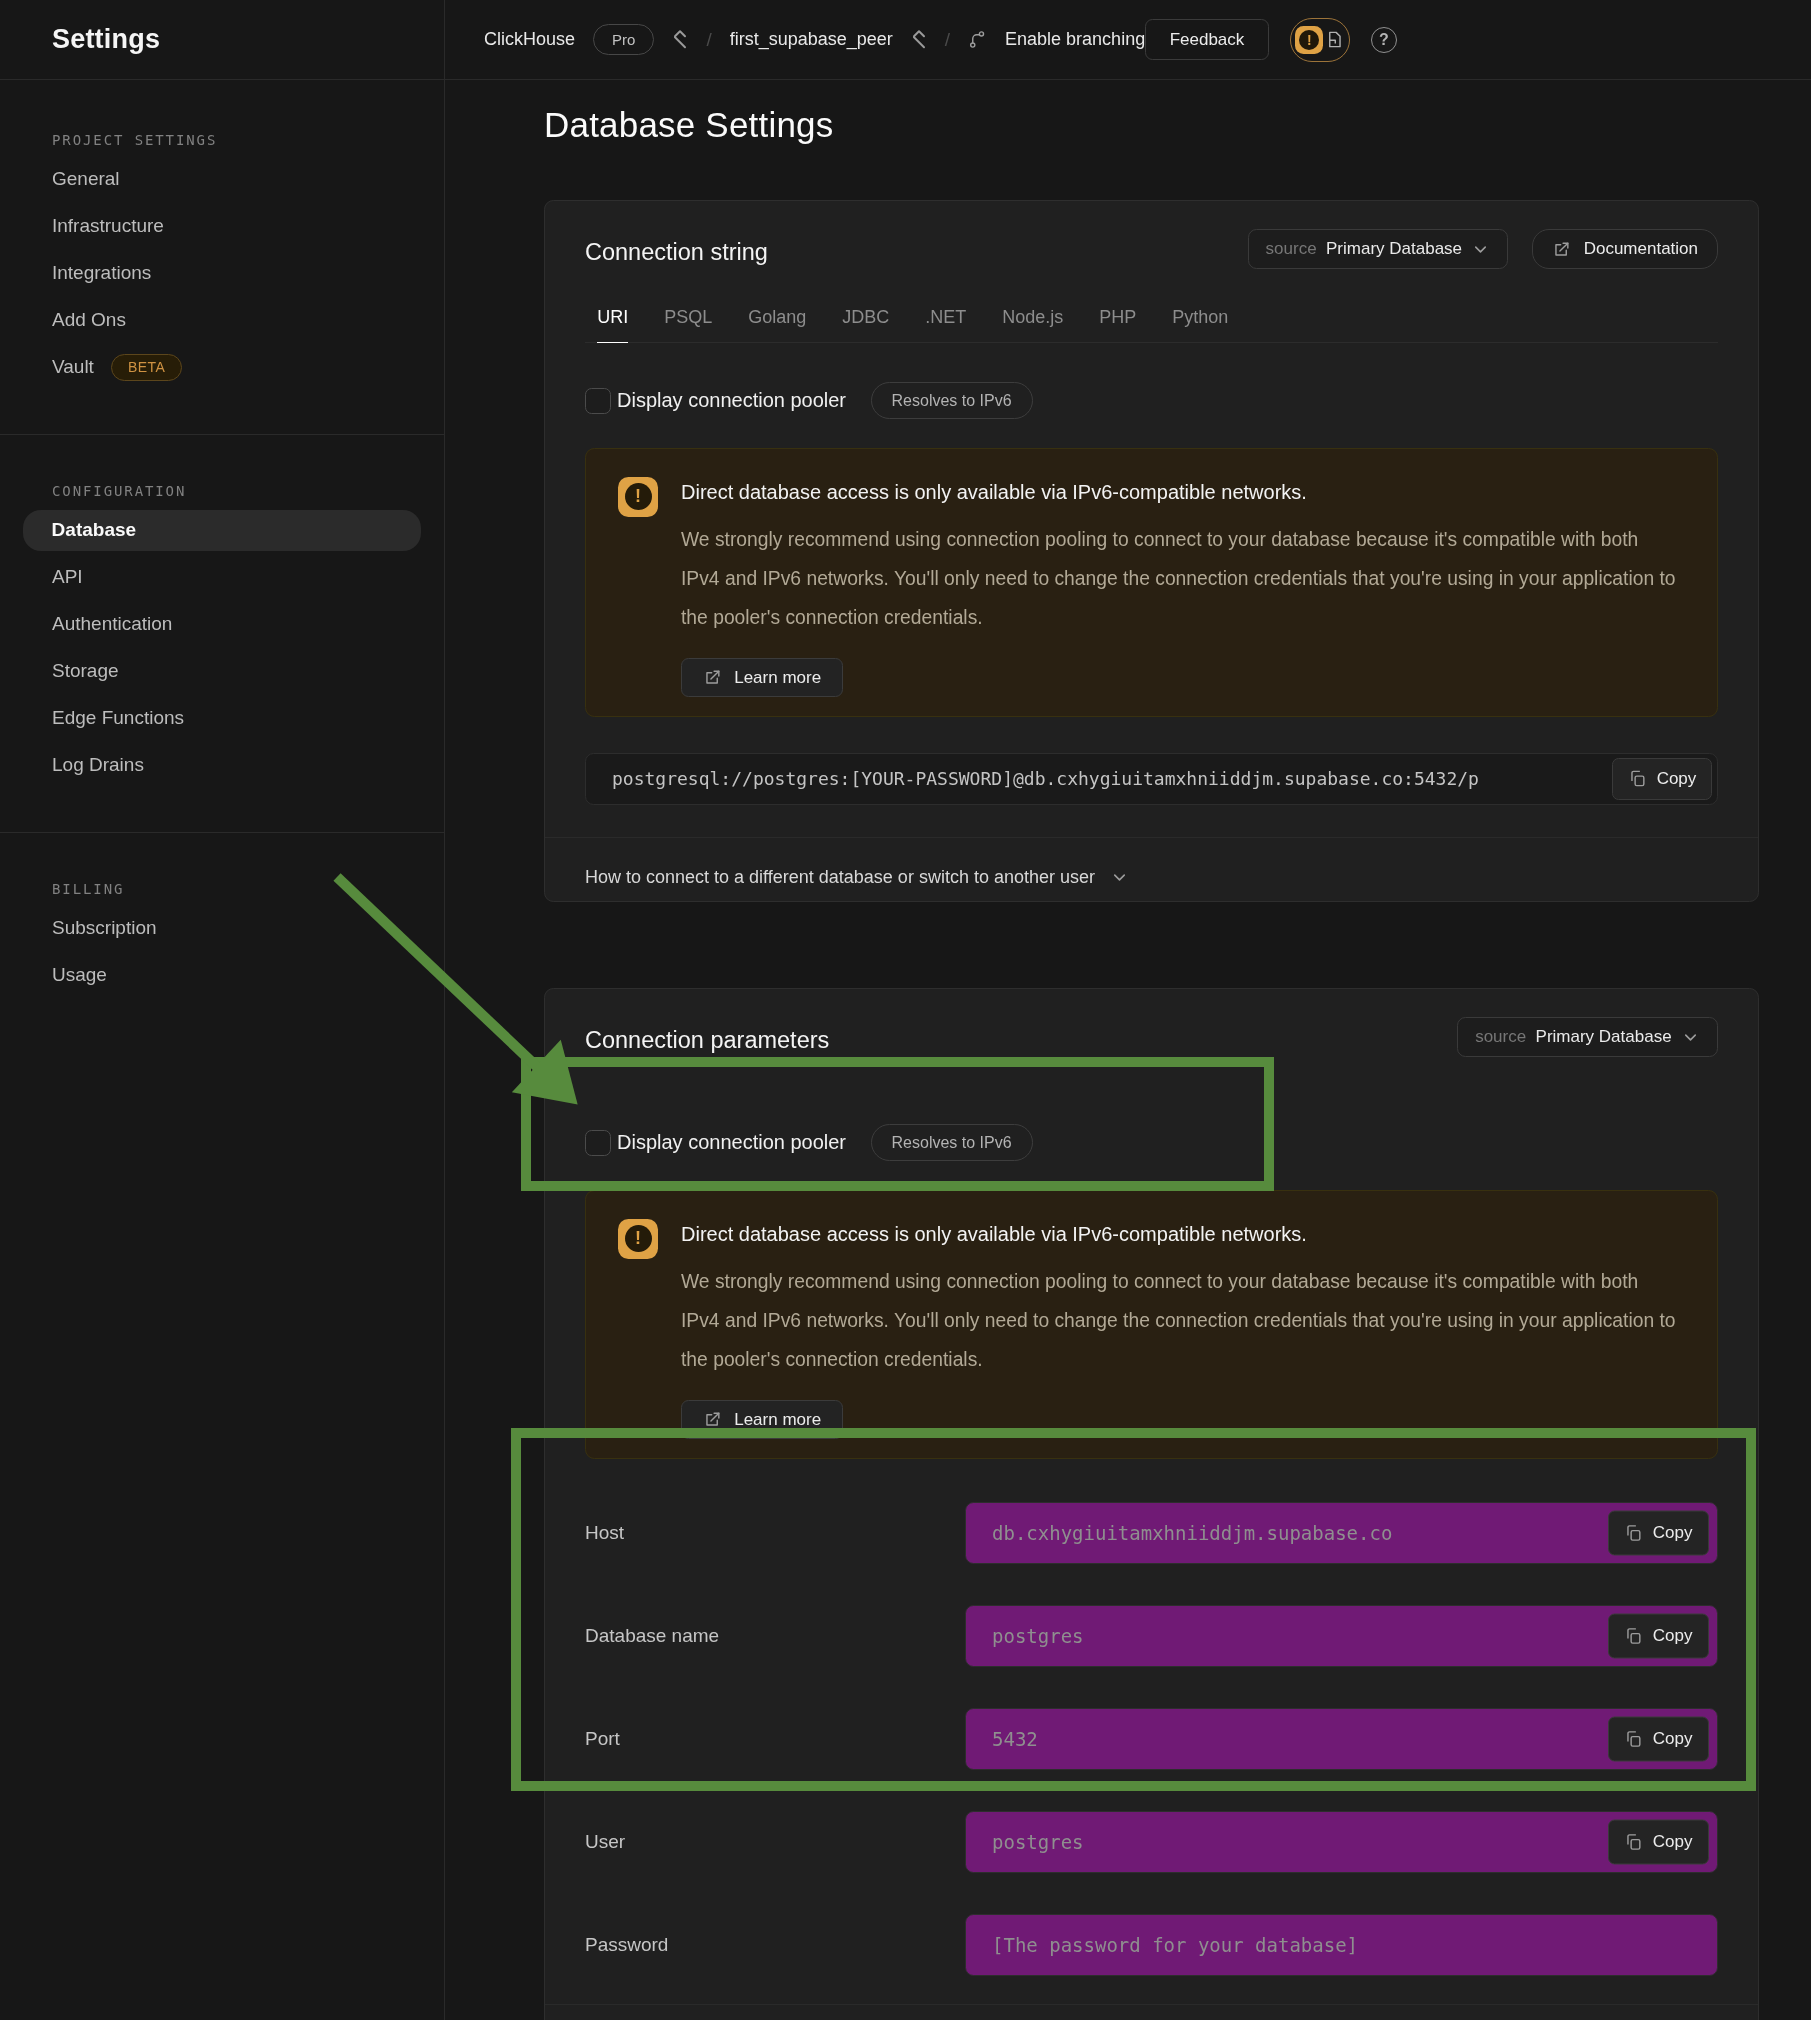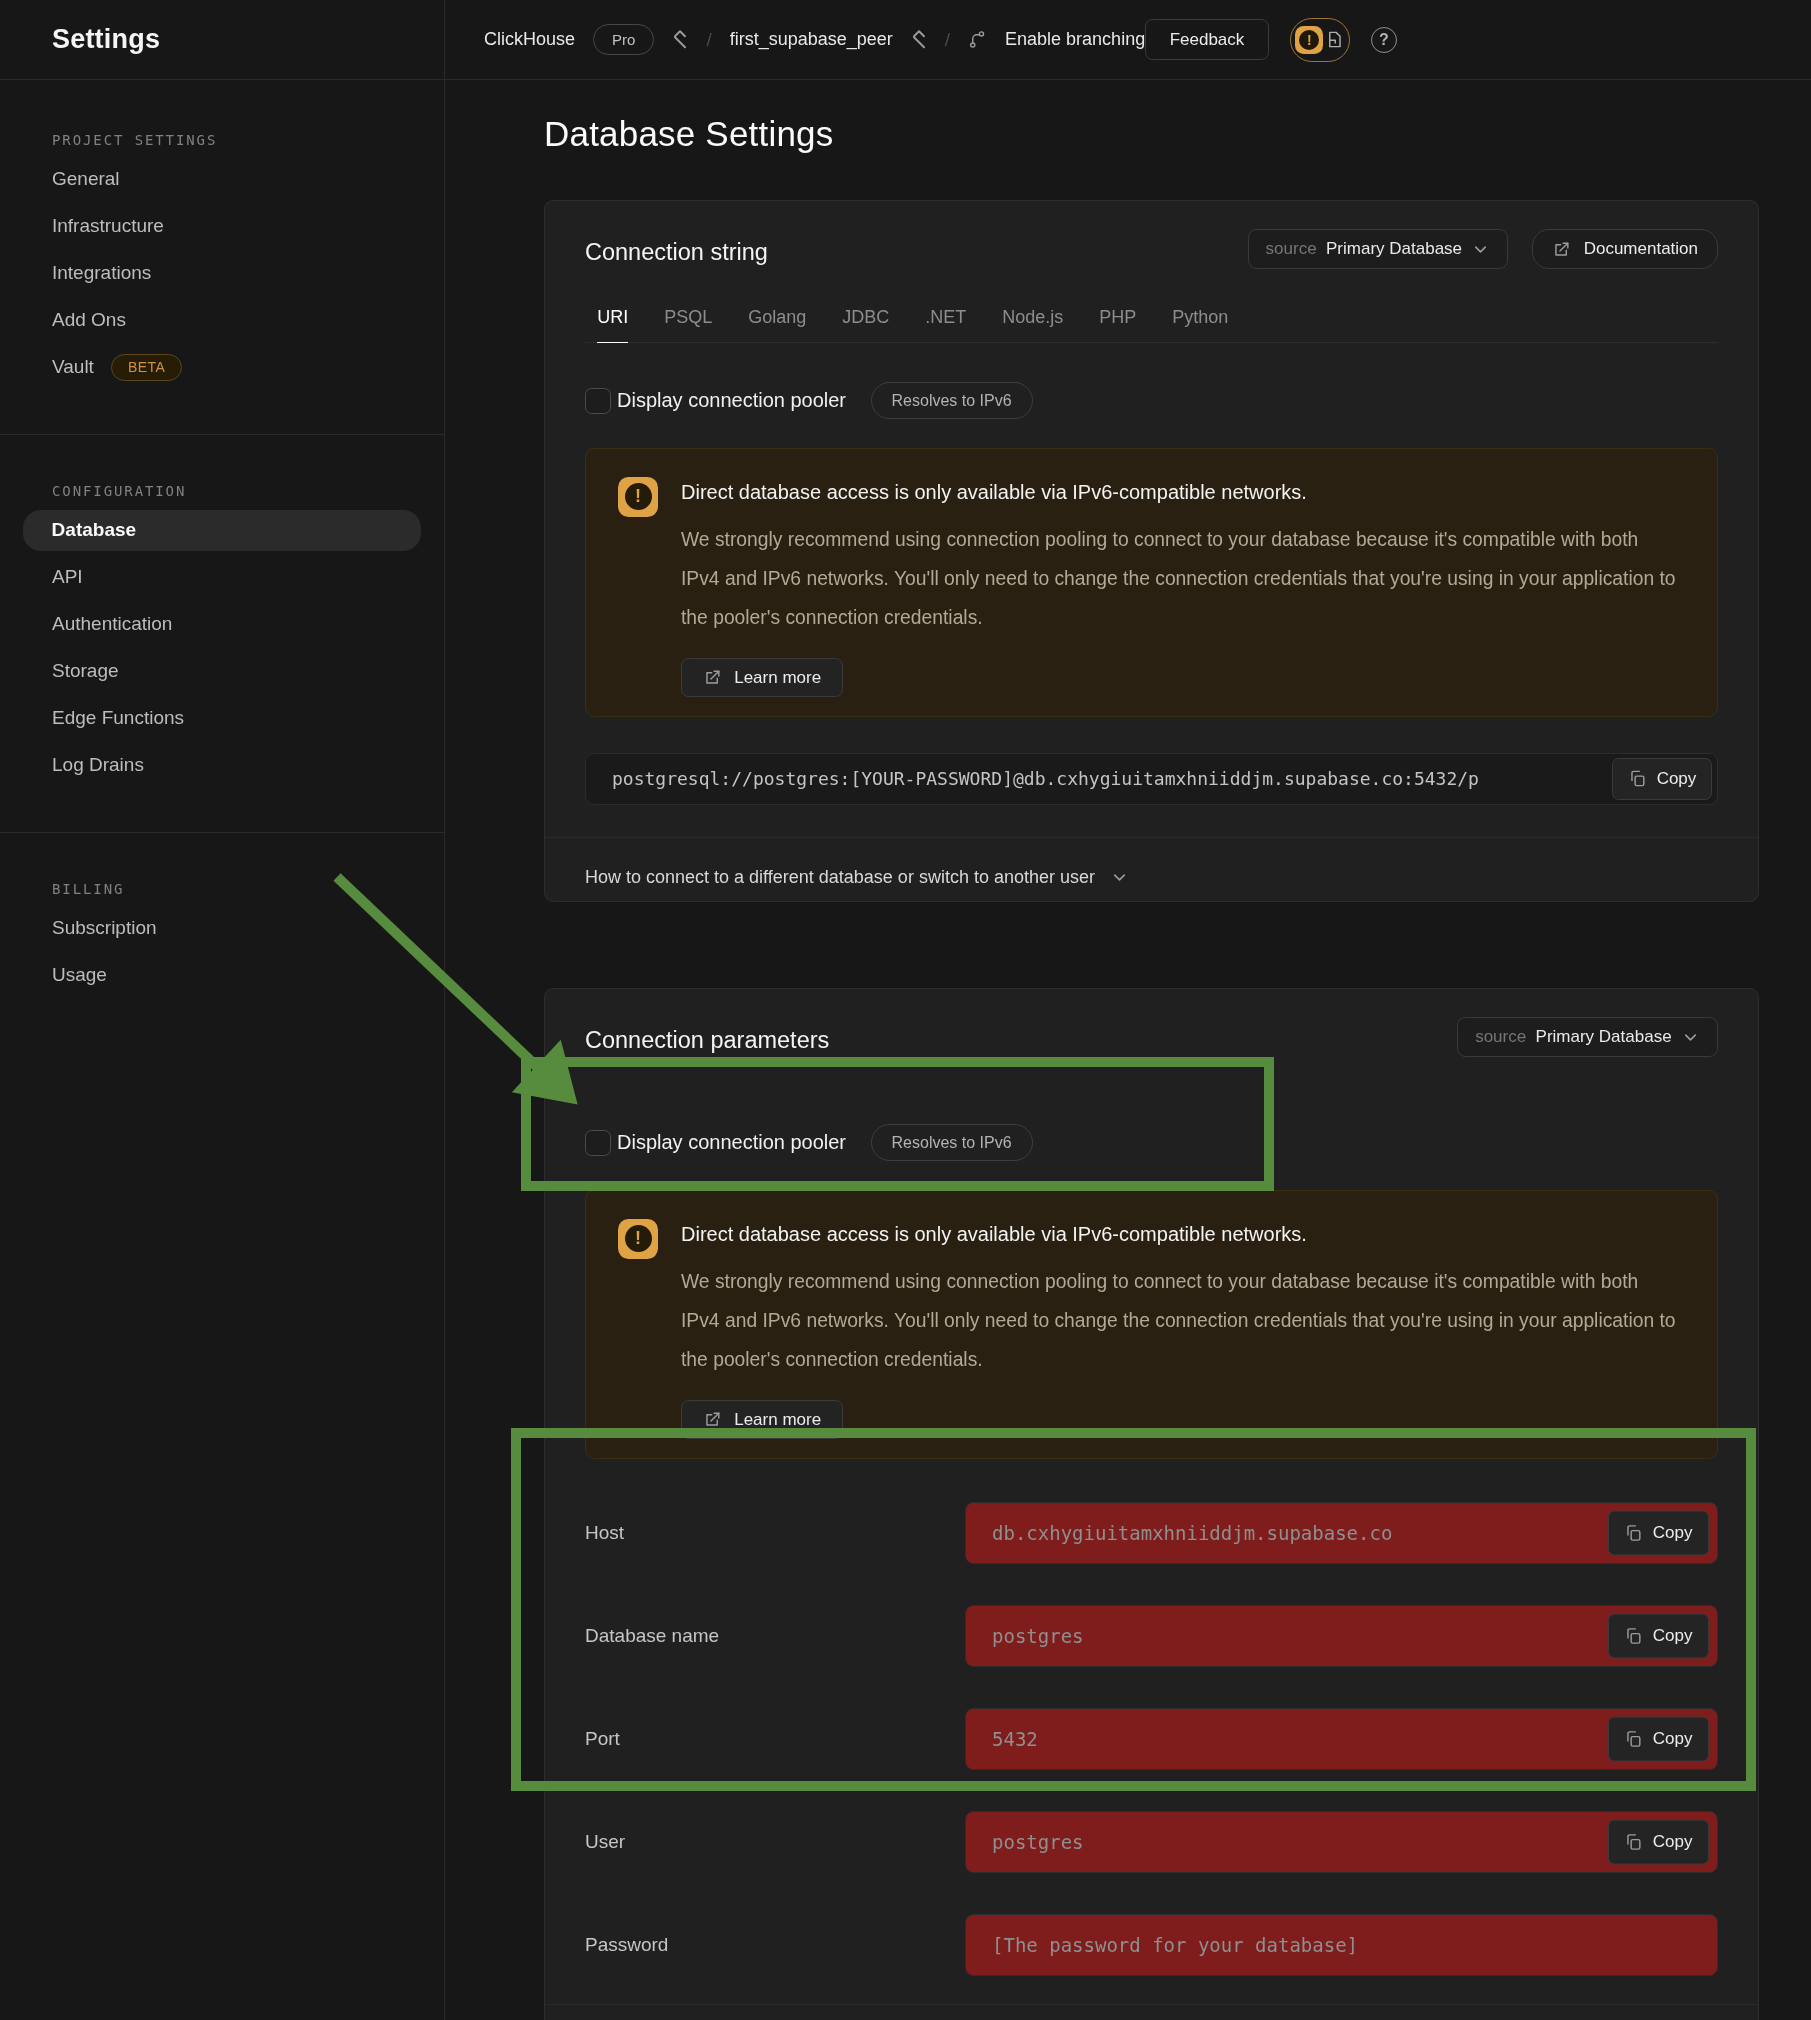--- a/index.html
+++ b/index.html
@@ -51,21 +51,21 @@
   }
   .warn-sq { width:28px; height:28px; border-radius:8.5px; background:#dfa245; display:flex; align-items:center; justify-content:center; }
   .warn-sq .dot { width:20px; height:20px; border-radius:50%; background:#20180a; color:#dfa245; font-size:14px; font-weight:700; display:flex; align-items:center; justify-content:center; }
   .help-circle {
     width:26px; height:26px; border-radius:50%; border:1.9px solid #909090; color:#b3b3b3;
     display:flex; align-items:center; justify-content:center; font-size:16px; font-weight:600; cursor:pointer;
   }
 
   
   .content { position:relative; flex:1; }
-  .page-title { position:absolute; left:99px; top:34px; font-size:35px; font-weight:500; color:#fbfbfb; letter-spacing:0.2px; }
+  .page-title { position:absolute; left:99px; top:25px; font-size:35px; font-weight:500; color:#fbfbfb; letter-spacing:0.2px; }
 
   .card {
     position:absolute; left:99px; width:1215px; background:#202020;
     border:0.9px solid #2e2e2e; border-radius:9.4px;
   }
   .card1 { top:120px; height:702px; }
   .card2 { top:908px; height:1122px; }
 
   .card-head { display:flex; justify-content:space-between; align-items:flex-start; padding:28px 40px 0; }
   .card-title { font-size:23.5px; font-weight:500; color:#f4f4f4; line-height:28px; padding-top:8.5px; }
@@ -118,21 +118,21 @@
     display:flex; align-items:center; gap:9.4px; font-size:17px; color:#ececec; cursor:pointer; font-family:inherit;
   }
   .card-divider { border-top:0.9px solid #2a2a2a; margin-top:32px; }
   .card-footer { height:79px; display:flex; align-items:center; gap:15px; padding:0 40px; cursor:pointer; }
   .footer-text { font-size:18px; color:#d8d8d8; }
 
   .params { margin-top:43px; }
   .param-row { display:flex; align-items:center; margin:0 40px 41px; height:62px; }
   .param-label { flex:0 0 380px; font-size:19px; color:#c6c6c6; }
   .param-input {
-    position:relative; flex:1; height:62px; background:#7f1d1d; border:0.9px solid #2d2d2d; border-radius:8.5px;
+    position:relative; flex:1; height:62px; background:#701a75; border:0.9px solid #2d2d2d; border-radius:8.5px;
     display:flex; align-items:center; padding:0 124px 0 26px;
   }
   .param-value { font-family:"DejaVu Sans Mono", monospace; font-size:19px; color:#8f8f8f; white-space:nowrap; overflow:hidden; }
   .param-input .copy-btn { right:8.5px; height:45px; }
   .params .card-divider { margin-top:-13px; }
 
   
   .annot { position:absolute; z-index:60; pointer-events:none; }
   .annot-rect { border:10.4px solid #578b3d; }
   #annot-rect-1 { left:521px; top:1057px; width:753px; height:134px; }

